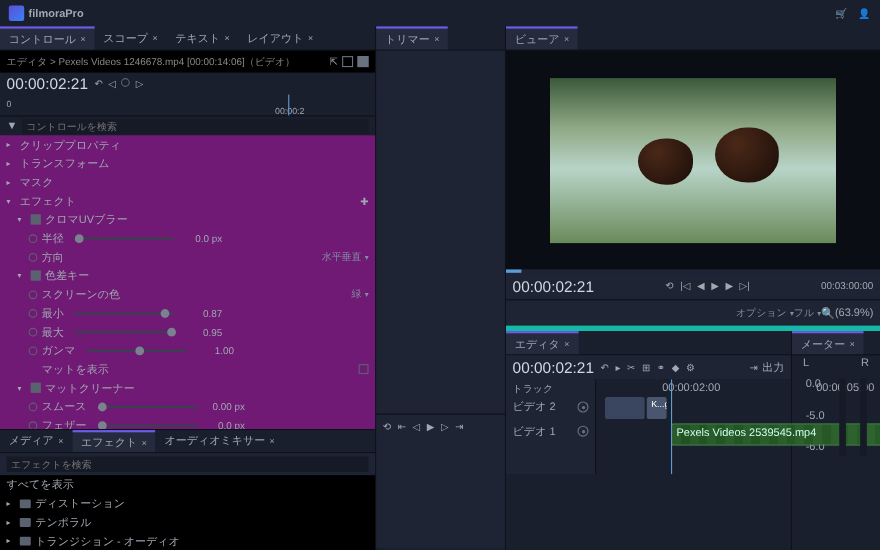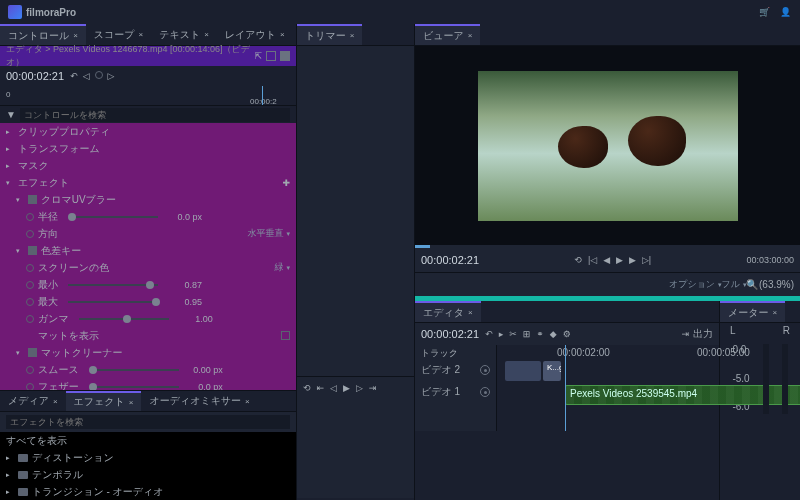--- a/index.html
+++ b/index.html
@@ -2,31 +2,31 @@
 <html><head>
 <meta charset="utf-8">
 <style>
 *{margin:0;padding:0;box-sizing:border-box;font-family:sans-serif;font-size:10px;color:#a0a8b0}
 body{background:#1a1f2e;width:800px;height:500px;overflow:hidden}
 .titlebar{height:24px;display:flex;align-items:center;padding:0 8px;justify-content:space-between}
 .logo{display:flex;align-items:center;gap:4px;font-weight:bold;font-size:12px;color:#fff}
 .logo-icon{width:14px;height:14px;background:linear-gradient(135deg,#5b4fd6,#3b82f6);border-radius:2px;display:inline-block}
 .titlebar-icons{display:flex;gap:10px}
 .main{display:flex;height:476px}
-.left-col{width:297px;display:flex;flex-direction:column;border-right:1px solid #0d1119}
+.left-col{width:342px;display:flex;flex-direction:column;border-right:1px solid #0d1119}
 .mid-col{width:118px;border-right:1px solid #0d1119}
 .right-col{flex:1;display:flex;flex-direction:column}
 .tabs{display:flex;height:22px;background:#1a1f2e;border-bottom:1px solid #0d1119}
 .tab{padding:4px 8px;cursor:pointer;display:flex;align-items:center;gap:4px}
 .tab.active{background:#252b3d;border-top:2px solid #6b5ce7;color:#fff}
 .tab-close{font-size:8px}
-.panel-hdr{height:20px;display:flex;align-items:center;padding:0 6px;background:#4c1d95;justify-content:space-between}
+.panel-hdr{height:20px;display:flex;align-items:center;padding:0 6px;background:#000000;justify-content:space-between}
 .breadcrumb{font-size:9px;color:#888}
 .tc-row{height:20px;display:flex;align-items:center;gap:6px;padding:0 6px}
-.timecode{font-size:11px;color:#d0d8e0}
+.timecode{font-size:14px;color:#d0d8e0}
 .tc-controls{display:flex;gap:5px}
 .props{flex:1;overflow:hidden;background:#701a75}
 .prop-row{height:17px;display:flex;align-items:center;padding:0 6px;gap:4px}
 .tri{font-size:7px;display:inline-block;width:8px}
 .prop-lbl{flex:0 0 auto}
 .indent1{padding-left:16px}
 .indent2{padding-left:26px}
 .kf{width:8px;height:8px;border:1px solid #5a6270;border-radius:50%;flex-shrink:0}
 .chk{width:9px;height:9px;border:1px solid #5a6270}
 .chk.on{background:#5a6270}

